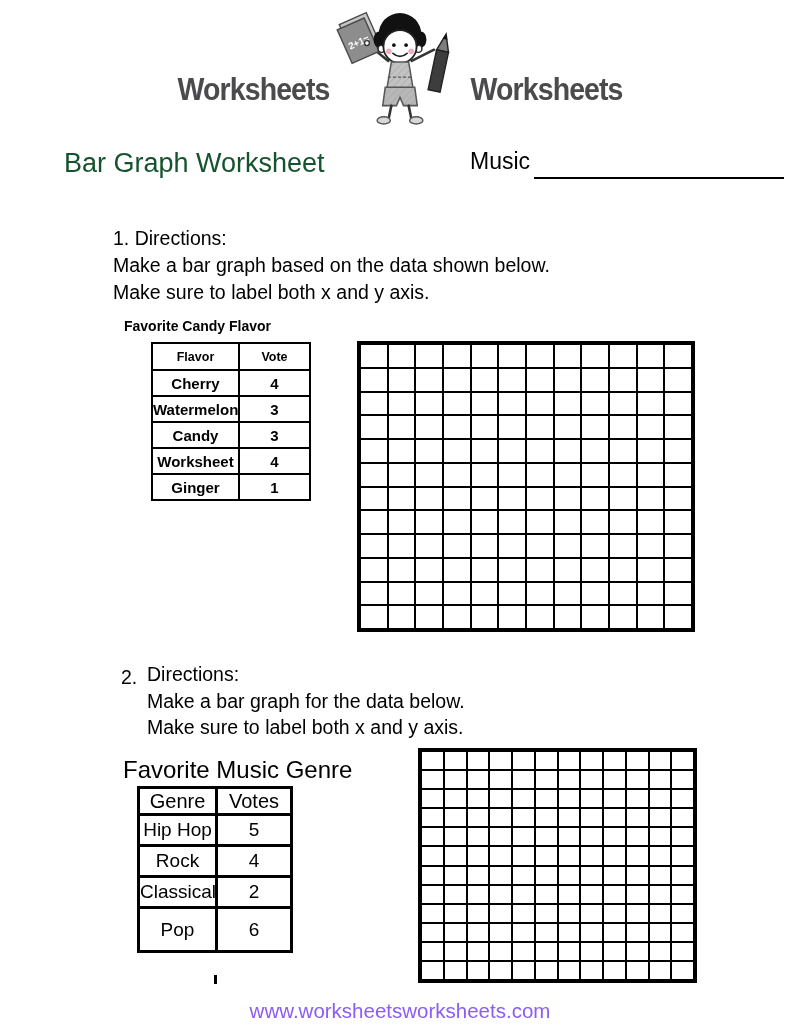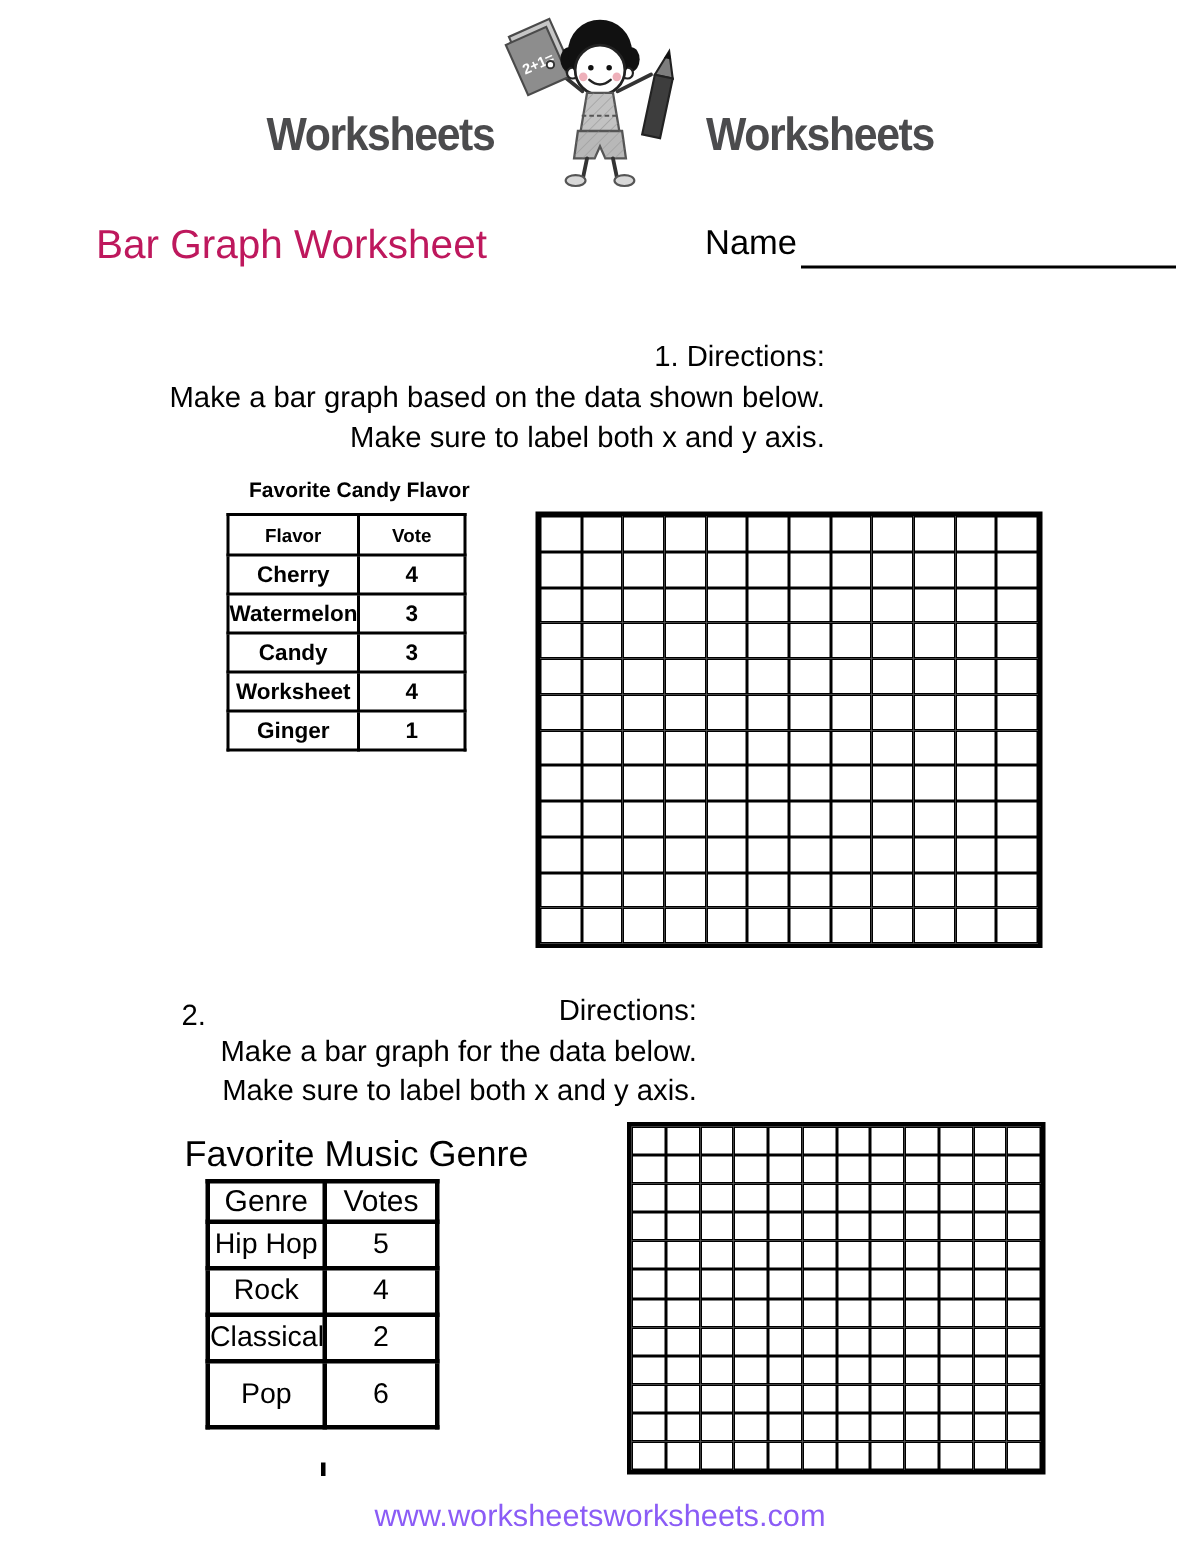--- a/index.html
+++ b/index.html
@@ -13,32 +13,32 @@
     position:absolute; top:6px; left:0; width:100%; height:122px;
     display:flex; align-items:flex-end; justify-content:center; gap:0px;
   }
   .logo-text {
     font-size:31px; font-weight:bold; color:#4b4b4d; letter-spacing:-1px;
     transform:scaleX(.92); padding-bottom:20px; white-space:nowrap;
   }
   .mascot { width:128px; height:122px; flex:0 0 auto; }
 
   
-  .page-title { position:absolute; left:64px; top:148px; font-size:27px; font-weight:normal; margin:0; color:#be185d; }
+  .page-title { position:absolute; left:64px; top:148px; font-size:27px; font-weight:normal; margin:0; color:#14532d; }
   .name-label { position:absolute; left:470px; top:148px; font-size:23px; }
   .name-line  { position:absolute; left:534px; top:177px; width:250px; height:2px; background:#000; }
 
   
-  .directions { position:absolute; font-size:19.5px; line-height:27px; color:#000;text-align:right; }
+  .directions { position:absolute; font-size:19.5px; line-height:27px; color:#000; }
   .dir1 { left:113px; top:225px; }
   .sec2-num { position:absolute; left:121px; top:666px; font-size:19.5px; }
   .dir2 { left:147px; top:661px; line-height:26.5px; }
 
   
-  .caption1 { position:absolute; left:124px; top:318px; font-size:14px; font-weight:bold;margin-left:42px; }
+  .caption1 { position:absolute; left:124px; top:318px; font-size:14px; font-weight:bold; }
   table.candy {
     position:absolute; left:123px; top:342px; width:158px;
     border-collapse:collapse; text-align:center; table-layout:fixed;margin-left:28px;
   }
   .candy th, .candy td { border:2px solid #000; padding:0; }
   .candy th { height:25px; font-size:12.5px; font-weight:bold; }
   .candy td { height:24px; font-size:15px; font-weight:bold; }
 
   
   .caption2 { position:absolute; left:123px; top:756px; font-size:24px; }
@@ -117,21 +117,21 @@
       <line x1="71" y1="98" x2="73.5" y2="110" stroke="#333" stroke-width="2.5" stroke-linecap="round"></line>
       <ellipse cx="46.5" cy="112.5" rx="6.5" ry="3.6" fill="#d8d8d8" stroke="#555" stroke-width="1.4"></ellipse>
       <ellipse cx="78.5" cy="112.5" rx="6.5" ry="3.6" fill="#d8d8d8" stroke="#555" stroke-width="1.4"></ellipse>
 
       <circle cx="30" cy="36.5" r="2.4" fill="#fff" stroke="#333" stroke-width="1.3"></circle>
     </svg>
     <span class="logo-text">Worksheets</span>
   </div>
 
   <h1 class="page-title">Bar Graph Worksheet</h1>
-  <span class="name-label">Name</span>
+  <span class="name-label">Music</span>
   <span class="name-line"></span>
 
   <div class="directions dir1">
     <div>1. Directions:</div>
     <div>Make a bar graph based on the data shown below.</div>
     <div>Make sure to label both x and y axis.</div>
   </div>
 
   <div class="caption1">Favorite Candy Flavor</div>
   <table class="candy">

